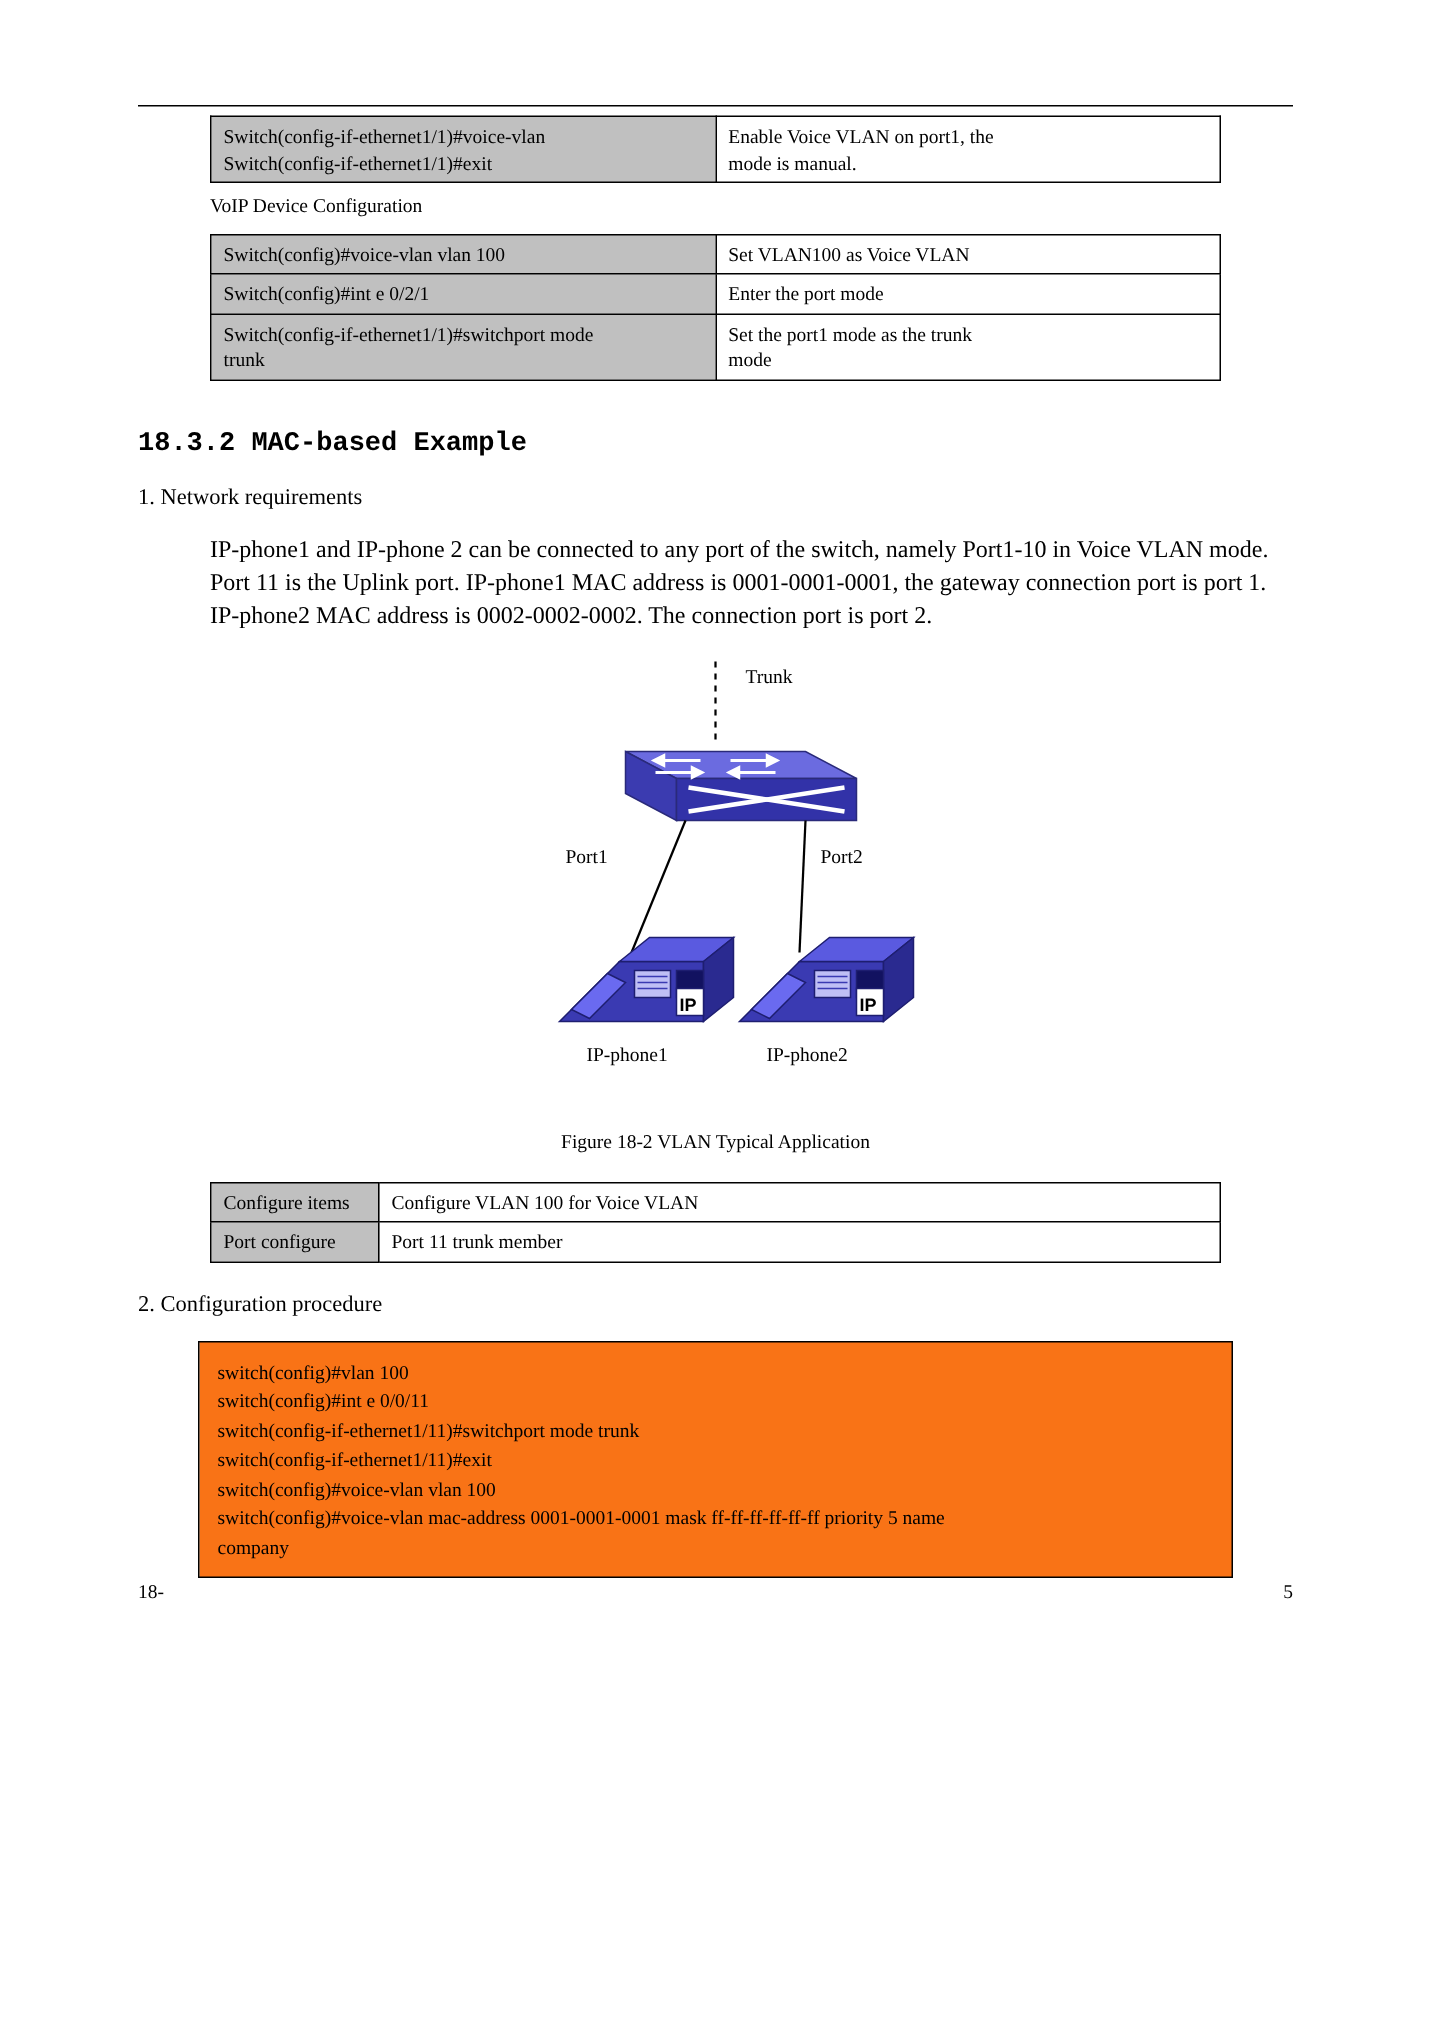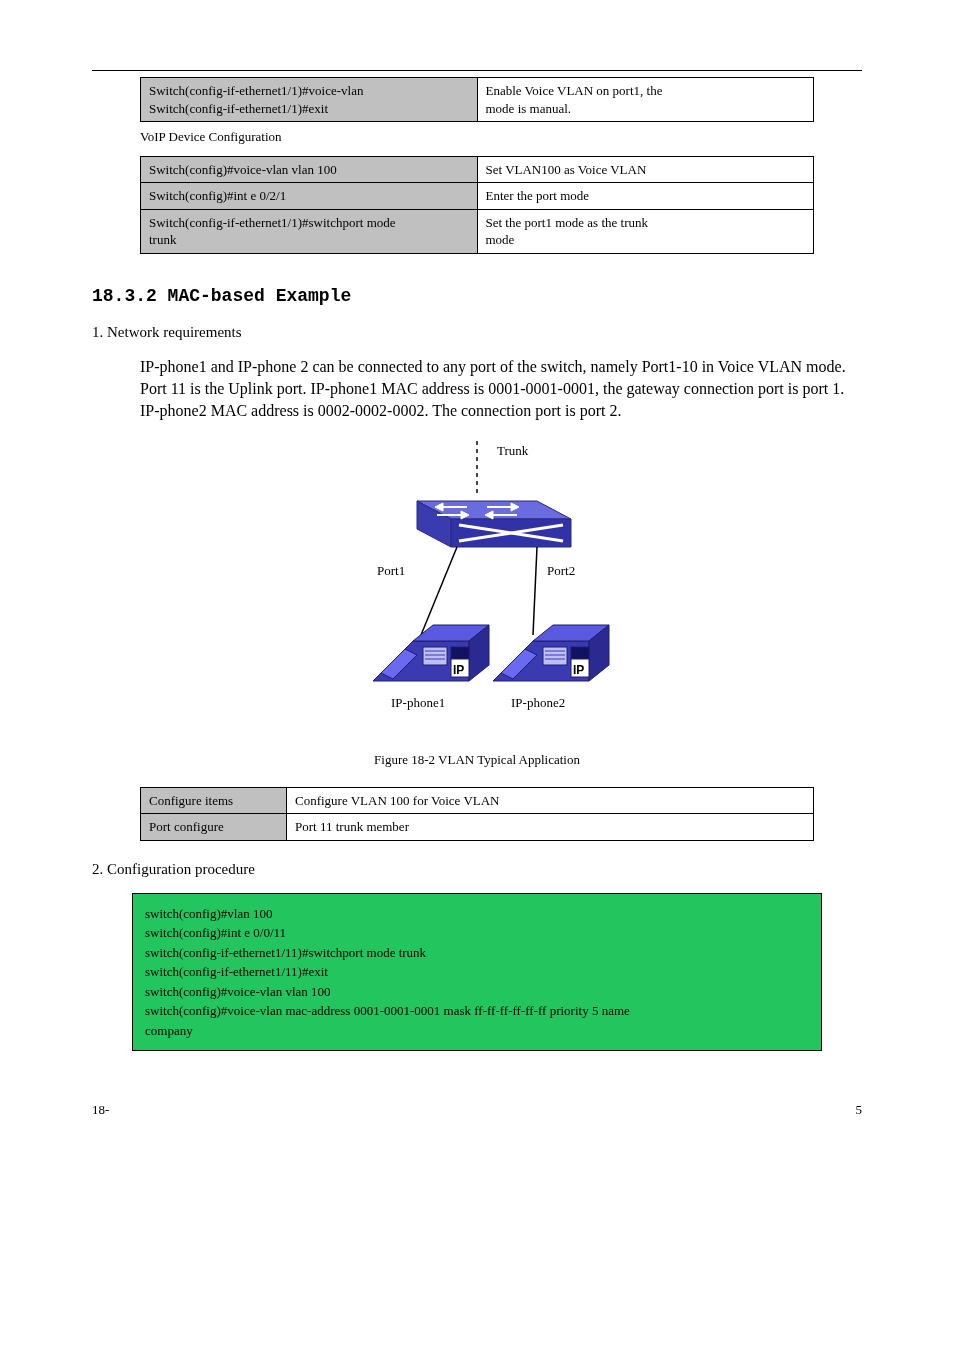--- a/index.html
+++ b/index.html
@@ -23,37 +23,37 @@
   }
   td.shaded { background: #c0c0c0; }
   .tbl-wrap { margin: 0 48px; }
   .section-note { margin: 6px 48px 10px 48px; font-size: 13px; }
   h2.sec { font-size: 18px; font-weight: bold; margin: 30px 0 14px 0; font-family: Liberation Mono, monospace; }
   h3.sub { font-size: 15px; font-weight: normal; margin: 0 0 14px 0; }
   p.body { margin: 0 0 14px 48px; font-size: 16px; }
   p.caption { text-align: center; font-size: 13px; margin: 10px 0 18px 0; }
   .diagram-wrap { text-align: center; margin: 10px 0 4px 0; }
   svg.diagram { display: inline-block; }
-  table.tbl .col-narrow { width: 146px; }
+  table.tbl .col-narrow { width: 112px; }
   table.codeblock {
     border-collapse: collapse;
     width: 100%;
     margin: 0 40px 0 40px;
     width: calc(100% - 80px);
   }
   table.codeblock td {
     border: 1.5px solid #000;
-    background: #22c55e;
+    background: #f97316;
     padding: 10px 12px;
     font-size: 13px;
     line-height: 1.5;
     white-space: pre;
     font-family: "Times New Roman", serif;
   }
-  .footer { margin-top: 50px; display: flex; justify-content: space-between; font-size: 13px; }
+  .footer { display: flex; justify-content: space-between; font-size: 13px; }
   .tbl-wrap.first { margin-top: 0; }
 </style>
 </head>
 <body>
 
 <div class="hr-top"></div>
 
 <div class="tbl-wrap first">
   <table class="tbl">
     <tbody>

